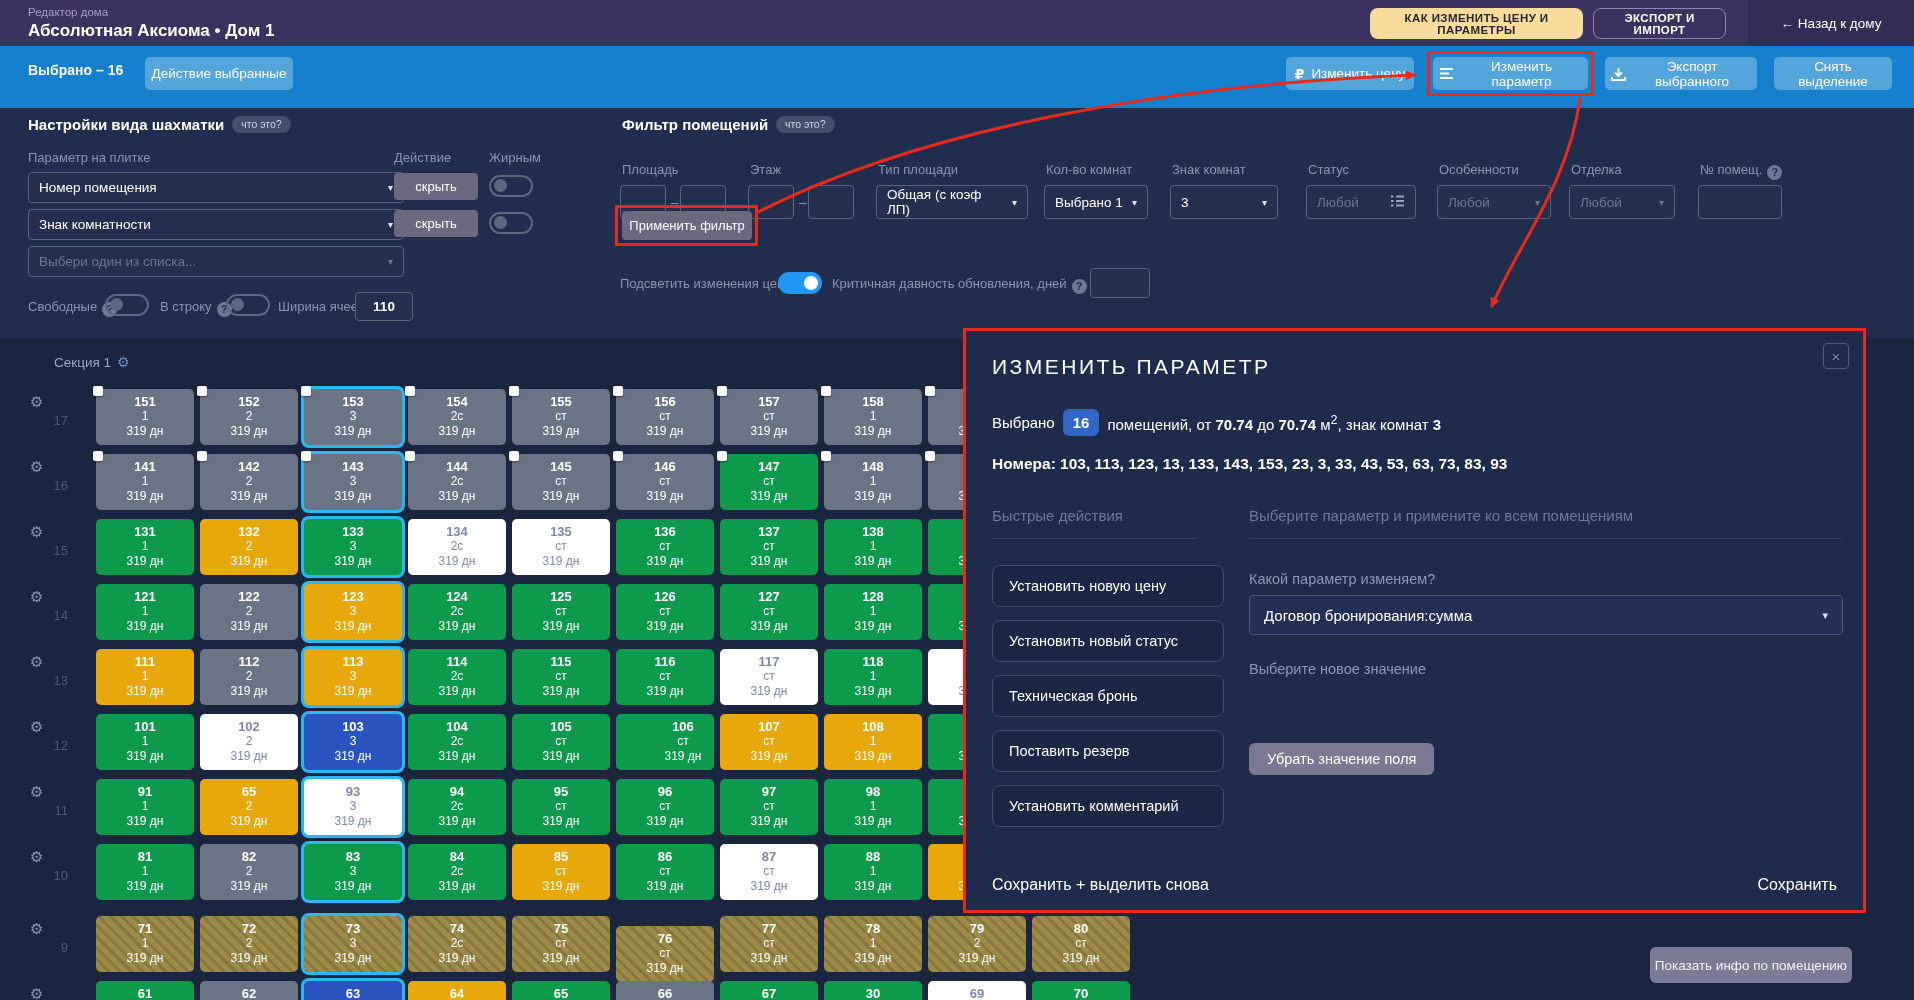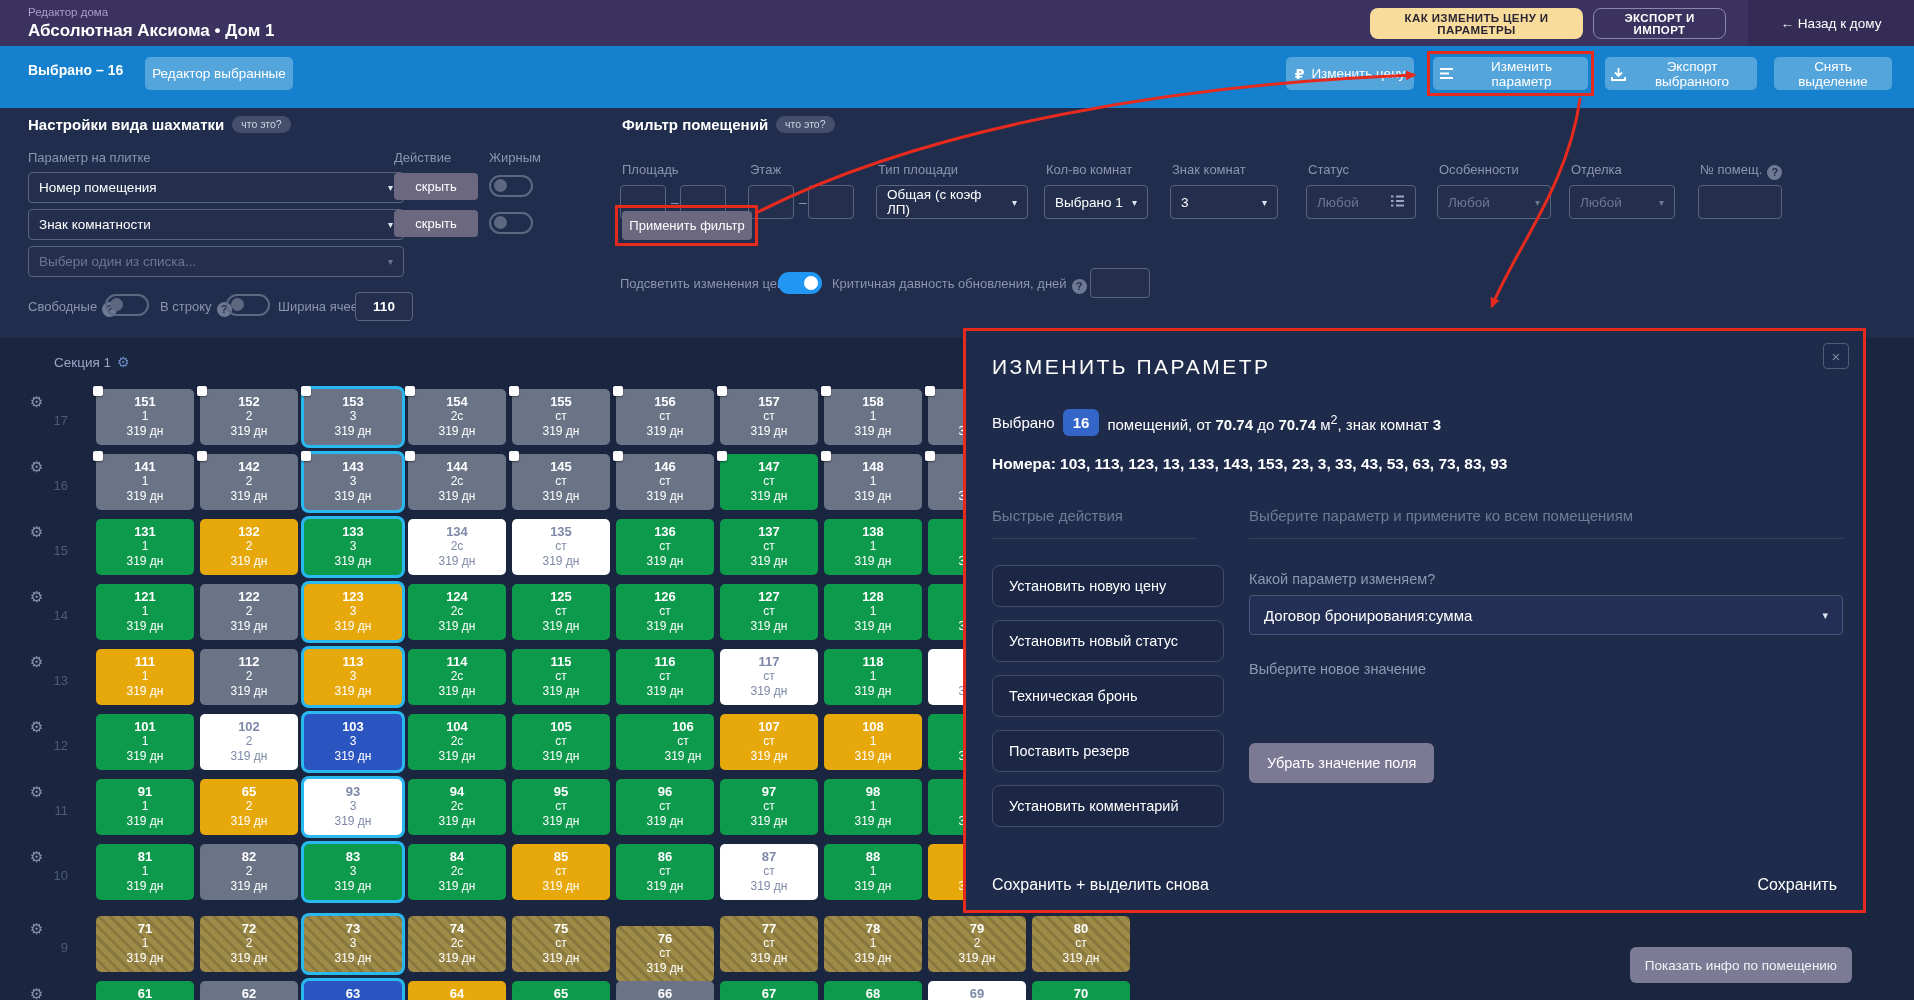--- a/index.html
+++ b/index.html
@@ -82,50 +82,50 @@
   .m-line2{position:absolute;left:26px;top:124px;font-size:15.5px;color:#fff;font-weight:bold;}
   .m-sect{position:absolute;top:176px;font-size:15px;color:#6f7b96;border-bottom:1px solid #36415d;padding-bottom:14px;}
   .qa-btn{position:absolute;left:26px;width:232px;height:42px;background:rgba(0,0,0,.08);border:1px solid #414d6b;
     border-radius:8px;color:#fff;font-size:14.5px;font-family:inherit;text-align:left;padding:0 16px;cursor:pointer;}
   .m-label{position:absolute;left:283px;font-size:14.5px;color:#8d99b3;}
   .m-select{position:absolute;left:283px;width:594px;height:40px;background:#232f55;border:1px solid #4b5778;border-radius:4px;
     color:#fff;font-size:15px;display:flex;align-items:center;padding:0 14px;box-sizing:border-box;cursor:pointer;}
   .m-select .caret{margin-left:auto;font-size:11px;color:#dfe5ef;}
   .m-input{position:absolute;left:283px;width:594px;height:40px;background:#2b375f;border:1px solid #4b5778;border-radius:4px;
     color:#fff;font-size:15px;padding:0 14px;box-sizing:border-box;font-family:inherit;}
-  .m-clear{position:absolute;left:283px;top:412px;height:40px;background:#7b7994;border:none;border-radius:6px;color:#fff;
+  .m-clear{position:absolute;left:283px;top:412px;height:32px;background:#7b7994;border:none;border-radius:6px;color:#fff;
     font-size:14.5px;padding:0 18px;font-family:inherit;cursor:pointer;}
   .m-save-again{position:absolute;left:26px;top:545px;font-size:16px;color:#fff;cursor:pointer;}
   .m-save{position:absolute;right:26px;top:545px;font-size:16px;color:#fff;cursor:pointer;}
 
   
   .anno-box{position:absolute;border:3px solid #e62b1e;box-sizing:border-box;z-index:60;pointer-events:none;}
   .anno-svg{position:absolute;left:0;top:0;width:1914px;height:1000px;z-index:60;pointer-events:none;}
 
   .show-info{position:absolute;right:62px;top:947px;height:36px;background:#7b7b95;border:none;border-radius:6px;
-    color:#f2f2f7;font-size:13.5px;padding:0 15px;font-family:inherit;z-index:70;cursor:pointer;}
+    color:#f2f2f7;font-size:13.5px;padding:0 5px;font-family:inherit;z-index:70;cursor:pointer;}
 </style>
 </head>
 <body>
 
 <div class="page">
 
   <div class="app-header">
     <div class="hdr-breadcrumb">Редактор дома</div>
     <div class="hdr-title">Абсолютная Аксиома • Дом 1</div>
     <button class="btn-yellow" style="left:1370px;width:213px;">КАК ИЗМЕНИТЬ ЦЕНУ И ПАРАМЕТРЫ</button>
     <button class="btn-outline-hdr" style="left:1593px;width:133px;">ЭКСПОРТ И ИМПОРТ</button>
     <div class="hdr-back-seg">
       <button class="btn-back">← Назад к дому</button>
     </div>
   </div>
 
   <div class="sel-toolbar">
     <div class="sel-label">Выбрано – 16</div>
-    <button class="btn-lightblue" style="left:145px;width:148px;">Редактор выбранные</button>
+    <button class="btn-lightblue" style="left:145px;width:148px;">Действие выбранные</button>
     <button class="btn-lightblue" style="left:1286px;width:128px;">
       <span class="ic icon-rub">₽</span>
       <span>Изменить цену</span>
     </button>
     <button class="btn-lightblue" style="left:1433px;width:155px;">
       <span class="ic">
         <svg width="15" height="13" viewBox="0 0 15 13">
             <path d="M1,2 H14 M1,6.5 H10 M1,11 H14" stroke="#ffffff" stroke-width="2" fill="none"></path>
           </svg>
       </span>
@@ -756,21 +756,21 @@
         <div class="cell c-green" style="left: 512px; top: 881px;">
           <div class="n">65</div>
         </div>
         <div class="cell c-gray" style="left: 616px; top: 881px;">
           <div class="n">66</div>
         </div>
         <div class="cell c-green" style="left: 720px; top: 881px;">
           <div class="n">67</div>
         </div>
         <div class="cell c-green" style="left: 824px; top: 881px;">
-          <div class="n">68</div>
+          <div class="n">30</div>
         </div>
         <div class="cell c-dark" style="left: 928px; top: 881px;">
           <div class="n">69</div>
         </div>
         <div class="cell c-green" style="left: 1032px; top: 881px;">
           <div class="n">70</div>
         </div>
       </div>
   </div>
 

